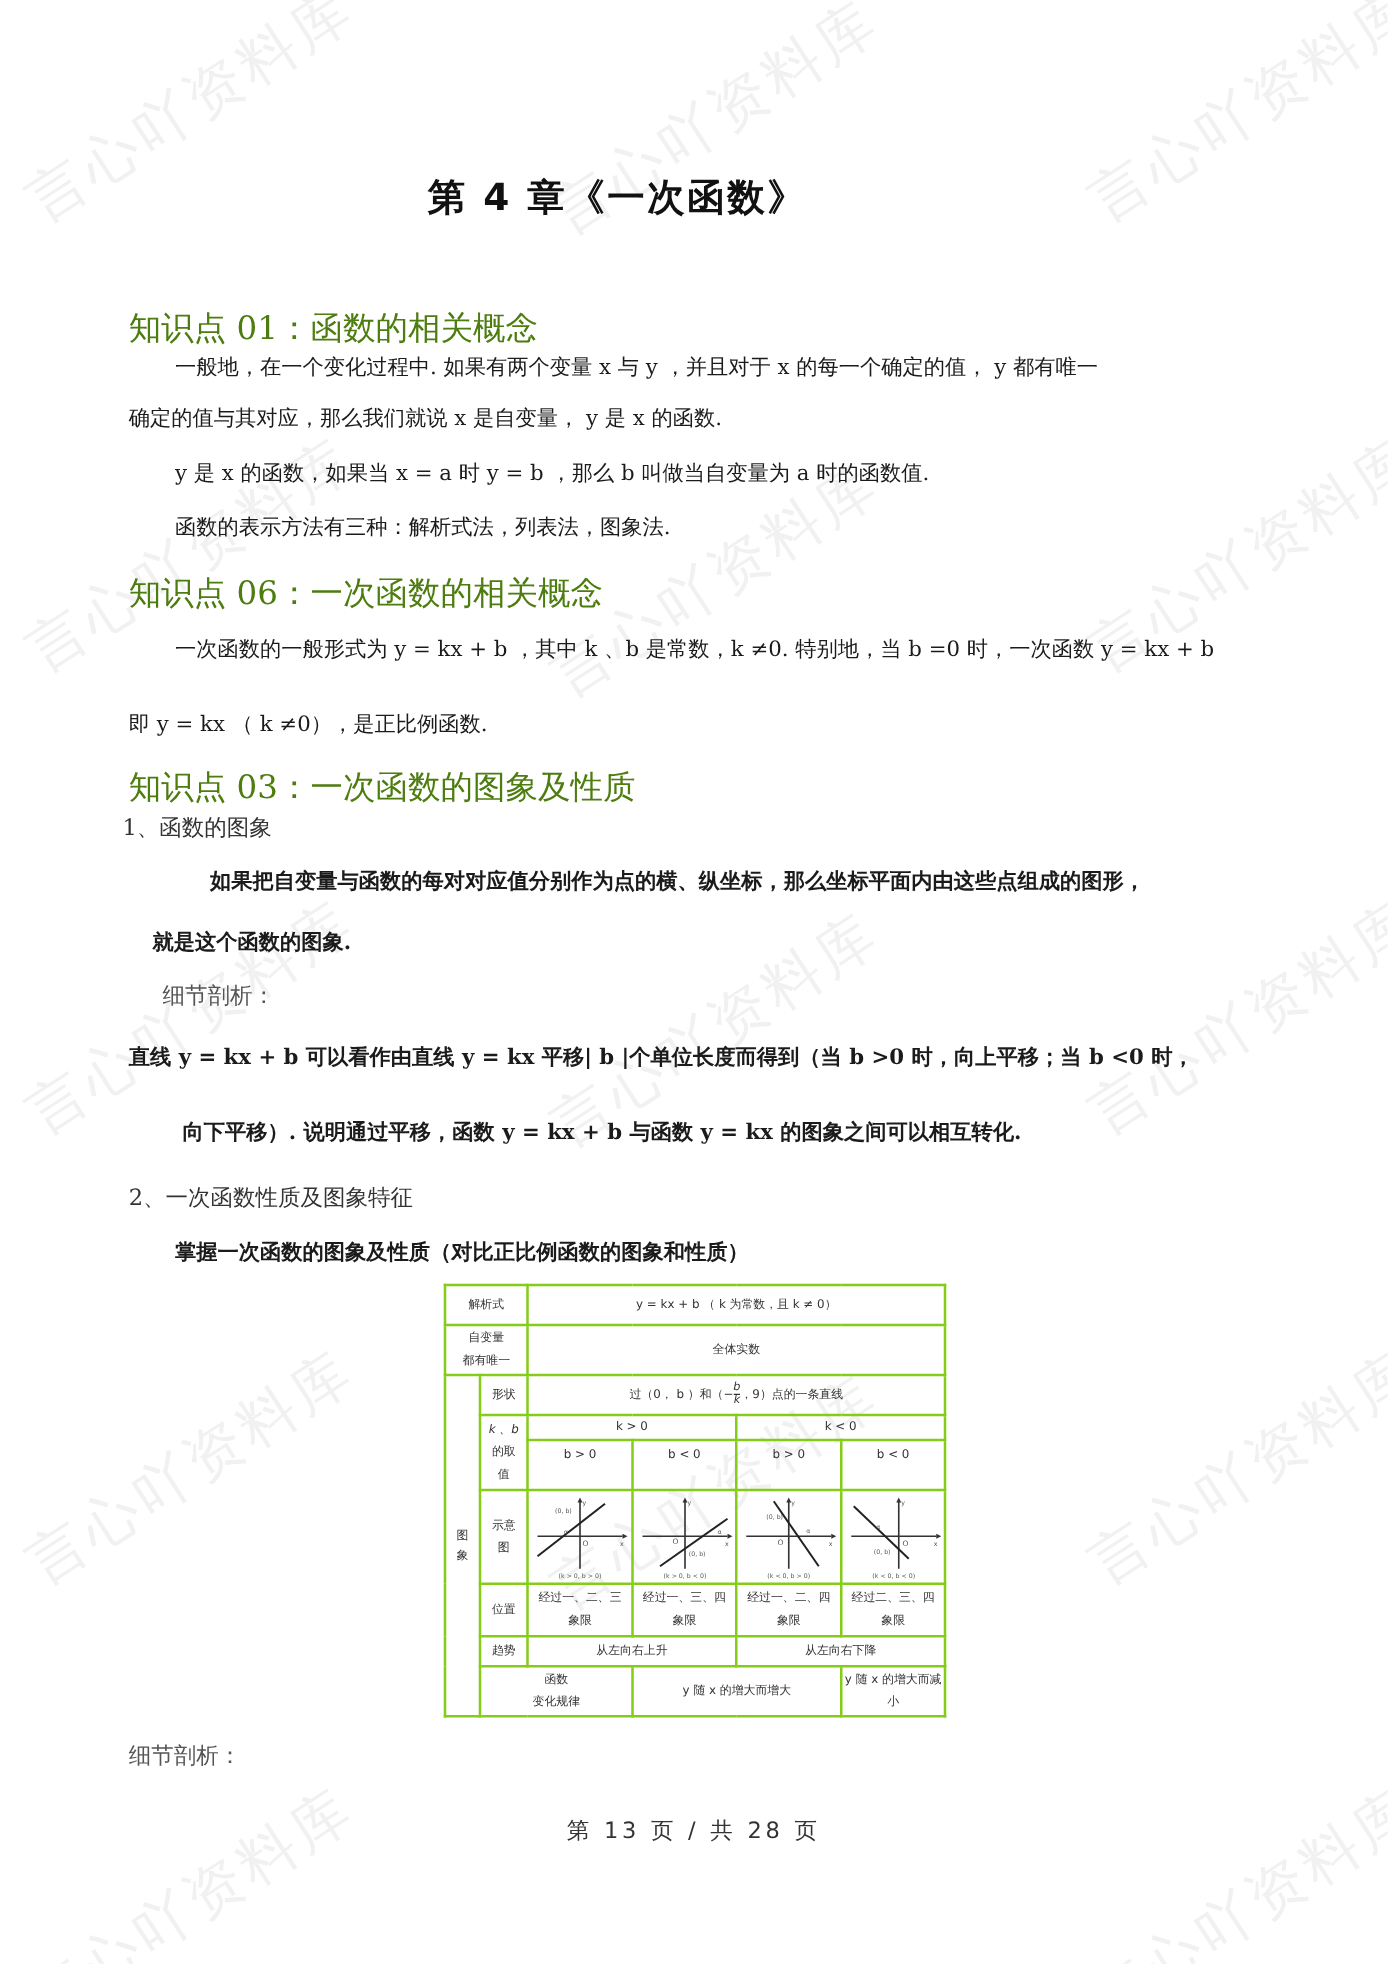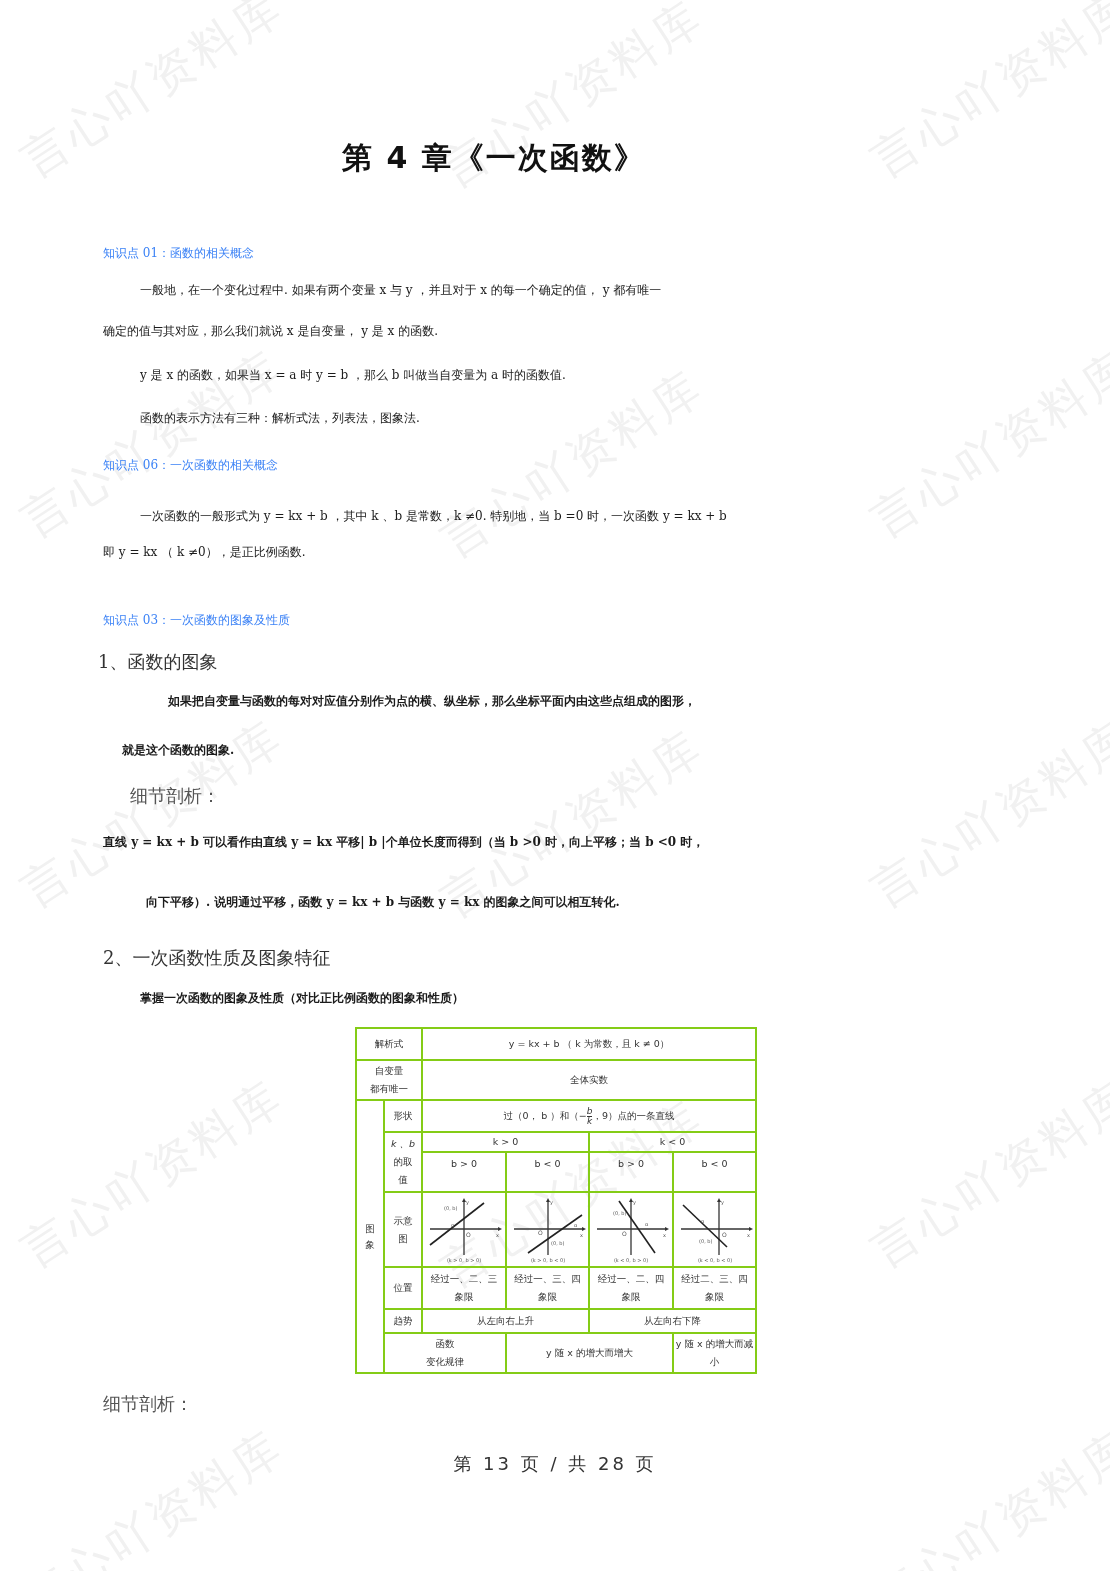--- a/index.html
+++ b/index.html
@@ -5,22 +5,22 @@
   html, body { margin: 0; padding: 0; background: #ffffff; }
   body { width: 1110px; height: 1571px; position: relative; overflow: hidden;
          font-family: "DejaVu Serif", "Liberation Serif", serif; color: #1a1a1a; }
   .wm { position: absolute; font-family: "DejaVu Sans", sans-serif; font-size: 46px;
         color: #f1f1f1; transform: rotate(-33deg); transform-origin: left top;
         white-space: nowrap; letter-spacing: 4px; pointer-events: none; z-index: 0; }
   .abs { position: absolute; z-index: 1; white-space: nowrap; }
   .title { left: 0; width: 988px; top: 138px; text-align: center;
            font-family: "DejaVu Sans", sans-serif; font-weight: bold; font-size: 30px;
            letter-spacing: 2px; color: #111; }
-  .h-kp { font-size: 12px; color: #3b82f6; }
-  .p { font-size: 12px; color: #1b1b1b; }
+  .h-kp { font-size: 26px; color: #4d7c0f; }
+  .p { font-size: 17px; color: #1b1b1b; }
   .p.bold { font-weight: bold; }
   .sub { font-size: 18px; color: #333; }
   .sub.gray { color: #555; }
   .footer { left: 0; width: 1110px; top: 1452px; text-align: center; font-size: 18px;
             font-family: "DejaVu Sans", sans-serif; color: #333; letter-spacing: 3px; }
 
   table.props { position: absolute; left: 355px; top: 1027px; width: 400px; height: 346px;
                 border-collapse: collapse; z-index: 1; table-layout: fixed;
                 font-family: "DejaVu Sans", sans-serif; font-size: 9.5px; color: #333; }
   table.props td { border: 2px solid #84cc16; text-align: center; vertical-align: middle;
@@ -52,21 +52,21 @@
 <div class="abs title">第 4 章《一次函数》</div>
 
 <div class="abs h-kp" style="left:103px;top:245px;">知识点 01：函数的相关概念</div>
 <div class="abs p" style="left:140px;top:282px;">一般地，在一个变化过程中. 如果有两个变量 x 与 y ，并且对于 x 的每一个确定的值， y 都有唯一</div>
 <div class="abs p" style="left:103px;top:323px;text-align:right;">确定的值与其对应，那么我们就说 x 是自变量， y 是 x 的函数.</div>
 <div class="abs p" style="left:140px;top:367px;">y 是 x 的函数，如果当 x = a 时 y = b ，那么 b 叫做当自变量为 a 时的函数值.</div>
 <div class="abs p" style="left:140px;top:410px;">函数的表示方法有三种：解析式法，列表法，图象法.</div>
 
 <div class="abs h-kp" style="left:103px;top:457px;">知识点 06：一次函数的相关概念</div>
 <div class="abs p" style="left:140px;top:508px;text-align:center;">一次函数的一般形式为 y = kx + b ，其中 k 、b 是常数，k ≠0. 特别地，当 b =0 时，一次函数 y = kx + b</div>
-<div class="abs p" style="left:103px;top:544px;">即 y = kx （ k ≠0），是正比例函数.</div>
+<div class="abs p" style="left:103px;top:568px;">即 y = kx （ k ≠0），是正比例函数.</div>
 
 <div class="abs h-kp" style="left:103px;top:612px;">知识点 03：一次函数的图象及性质</div>
 <div class="abs sub" style="left:98px;top:650px;">1、函数的图象</div>
 <div class="abs p bold" style="left:168px;top:693px;">如果把自变量与函数的每对对应值分别作为点的横、纵坐标，那么坐标平面内由这些点组成的图形，</div>
 <div class="abs p bold" style="left:122px;top:742px;">就是这个函数的图象.</div>
 <div class="abs sub gray" style="left:130px;top:784px;">细节剖析：</div>
 <div class="abs p bold" style="left:103px;top:834px;">直线 y = kx + b 可以看作由直线 y = kx 平移| b |个单位长度而得到（当 b &gt;0 时，向上平移；当 b &lt;0 时，</div>
 <div class="abs p bold" style="left:103px;top:894px;margin-left:43px;">向下平移）. 说明通过平移，函数 y = kx + b 与函数 y = kx 的图象之间可以相互转化.</div>
 
 <div class="abs sub" style="left:103px;top:946px;">2、一次函数性质及图象特征</div>

